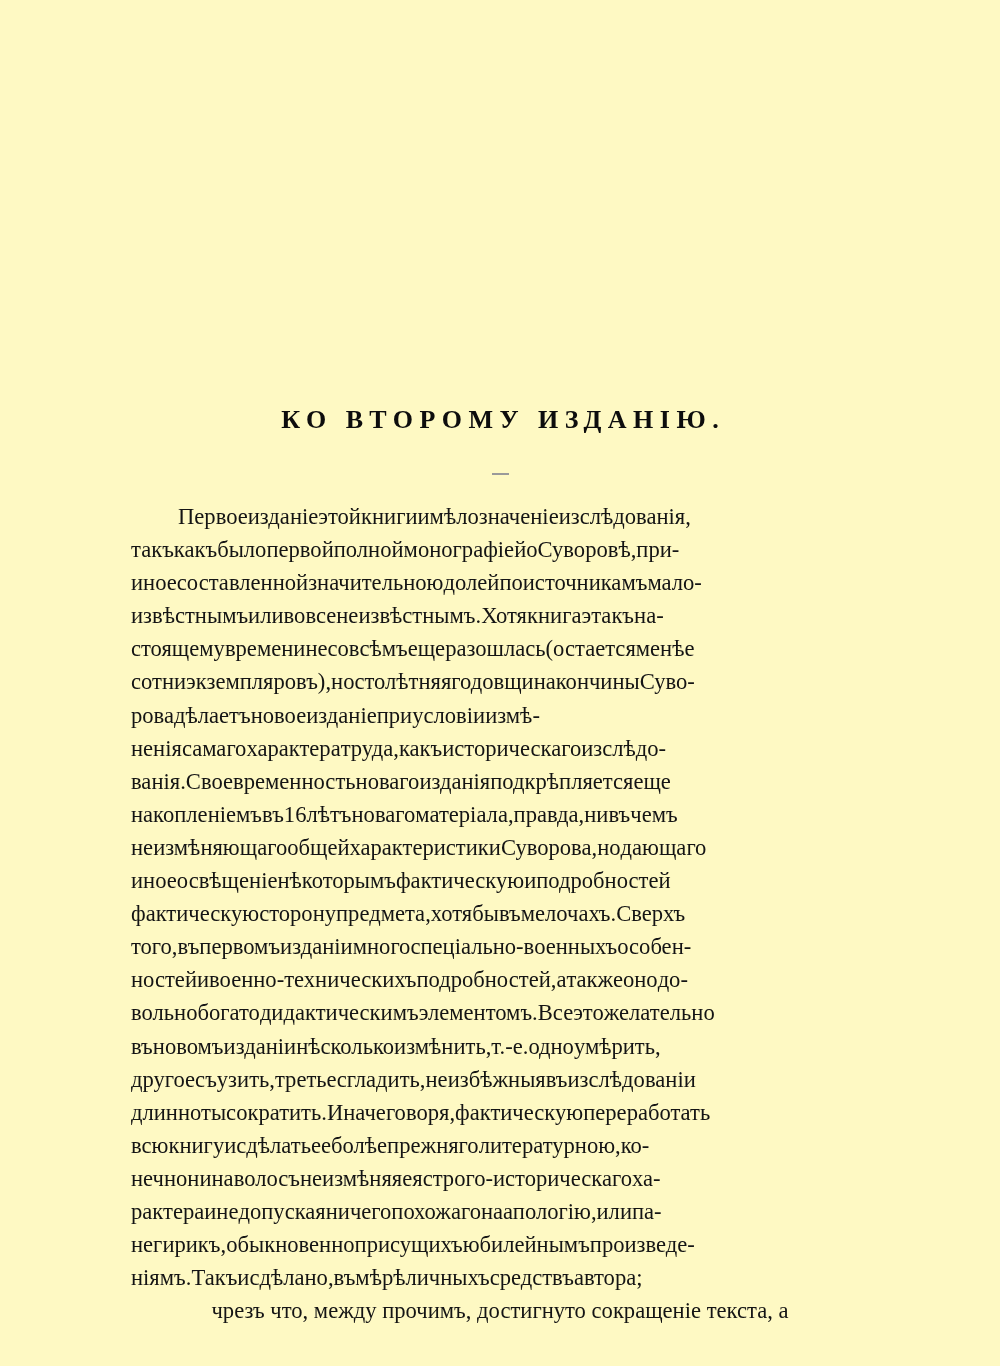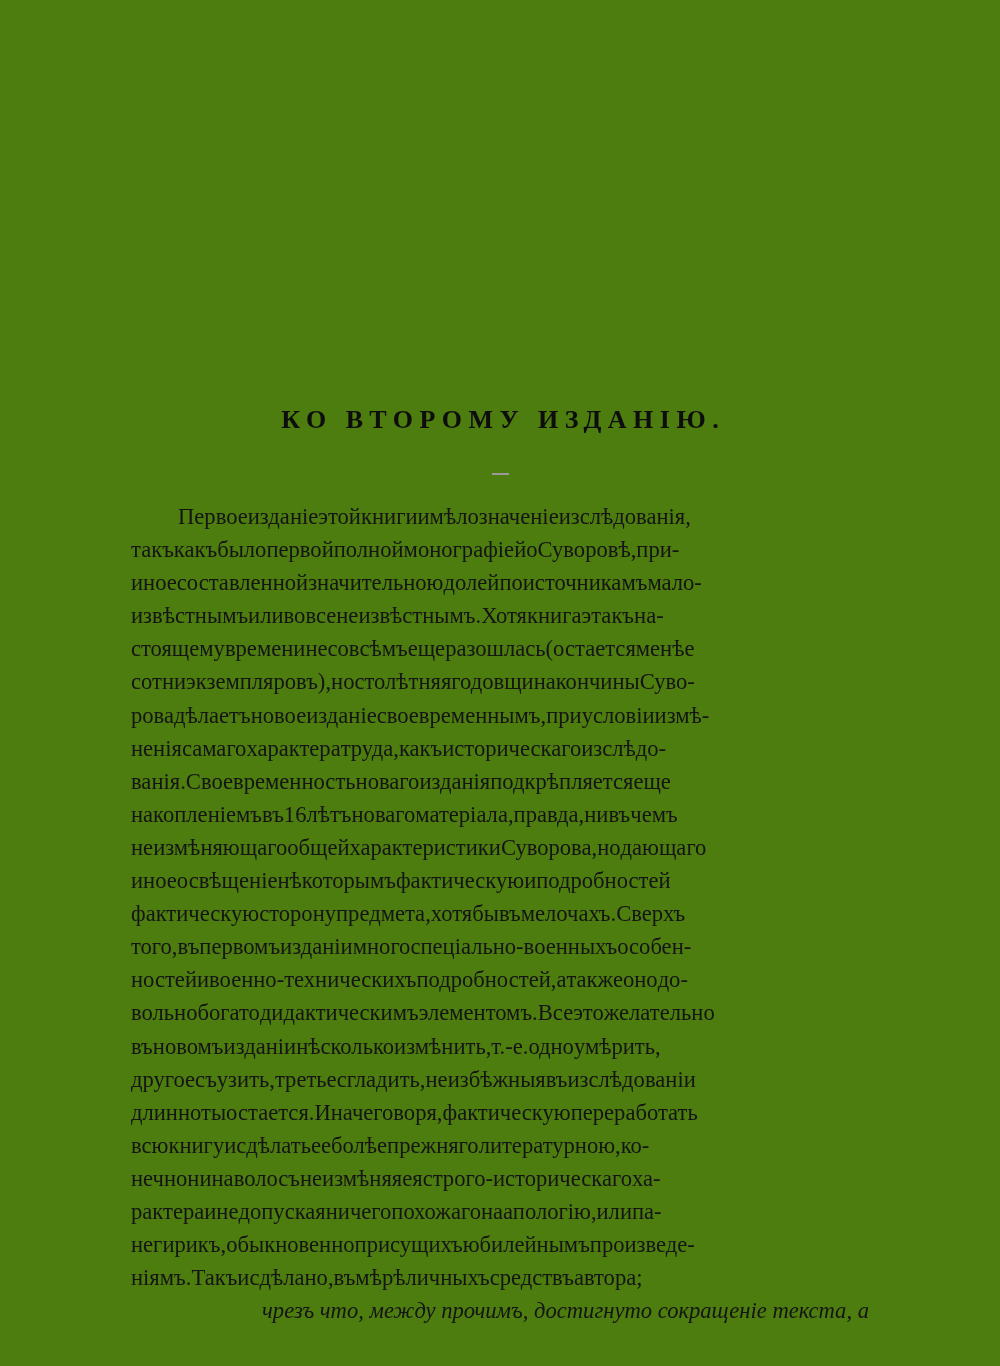--- a/index.html
+++ b/index.html
@@ -6,21 +6,21 @@
   html, body {
     margin: 0;
     padding: 0;
     background: #ffffff;
   }
 
   #page {
     position: relative;
     width: 1000px;
     height: 1366px;
-    background: #4d7c0f;
+    background: #fef9c3;
     overflow: hidden;
     font-family: "Liberation Serif", "DejaVu Serif", serif;
     color: #111111;
   }
 
   
   #heading-block {
     position: absolute;
     left: 0;
     top: 404px;
@@ -91,23 +91,22 @@
     display: inline-block;
   }
 
   
   .indent {
     padding-left: 47px;
   }
 
   .flush {
     display: block;
-    text-align: right;
+    text-align: center;
     white-space: pre;
-    font-style: italic;
   }
 </style>
 </head>
 <body>
 
 <div id="page">
 
   <div id="heading-block">
     <span id="page-heading">КО ВТОРОМУ ИЗДАНІЮ.</span>
     <div id="heading-rule">
@@ -186,21 +185,20 @@
           <span class="w">кончины</span>
           <span class="w">Суво-</span>
         </div>
       </div>
       <div class="text-line">
         <div class="just">
           <span class="w">рова</span>
           <span class="w">дѣлаетъ</span>
           <span class="w">новое</span>
           <span class="w">изданіе</span>
-          <span class="w">своевременнымъ,</span>
           <span class="w">при</span>
           <span class="w">условіи</span>
           <span class="w">измѣ-</span>
         </div>
       </div>
       <div class="text-line">
         <div class="just">
           <span class="w">ненія</span>
           <span class="w">самаго</span>
           <span class="w">характера</span>
@@ -320,21 +318,21 @@
           <span class="w">третье</span>
           <span class="w">сгладить,</span>
           <span class="w">неизбѣжныя</span>
           <span class="w">въ</span>
           <span class="w">изслѣдованіи</span>
         </div>
       </div>
       <div class="text-line">
         <div class="just">
           <span class="w">длинноты</span>
-          <span class="w">остается.</span>
+          <span class="w">сократить.</span>
           <span class="w">Иначе</span>
           <span class="w">говоря,</span>
           <span class="w">фактическую</span>
           <span class="w">переработать</span>
         </div>
       </div>
       <div class="text-line">
         <div class="just">
           <span class="w">всю</span>
           <span class="w">книгу</span>

